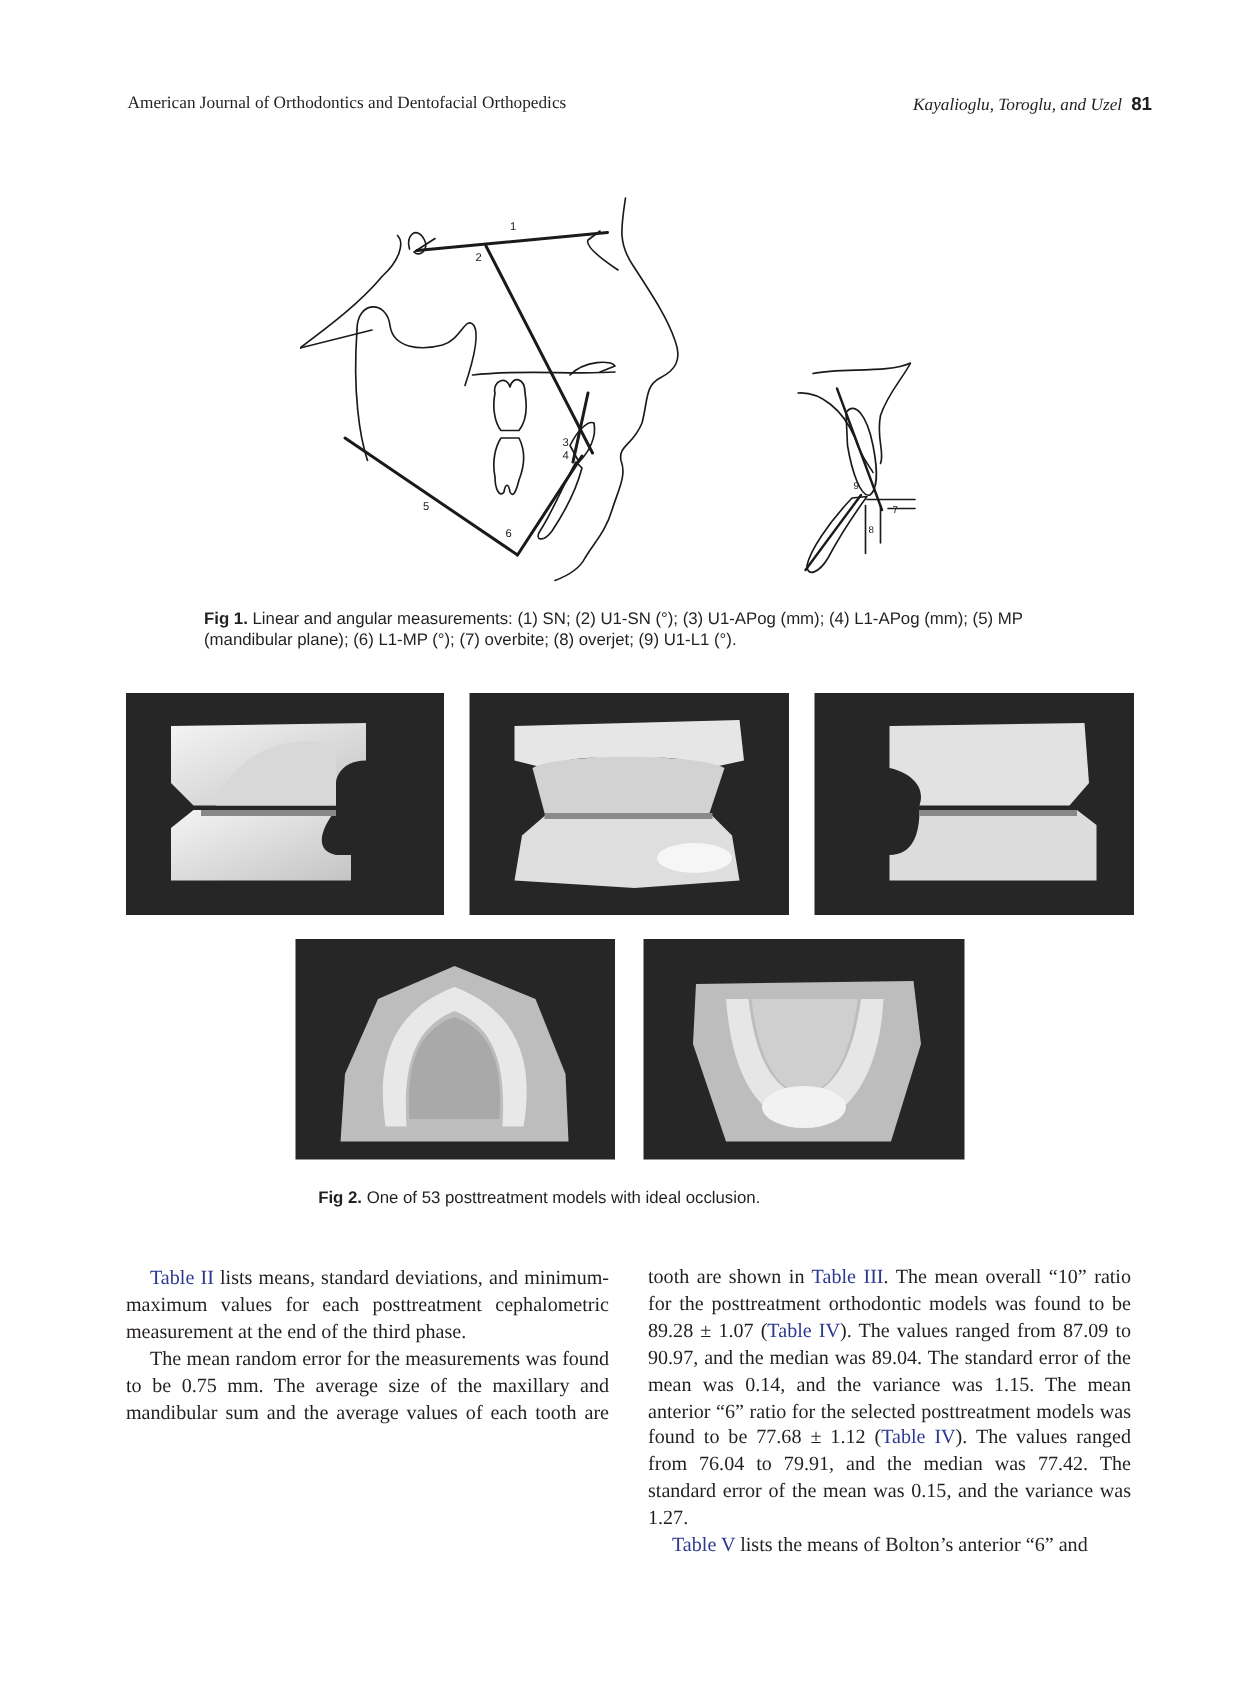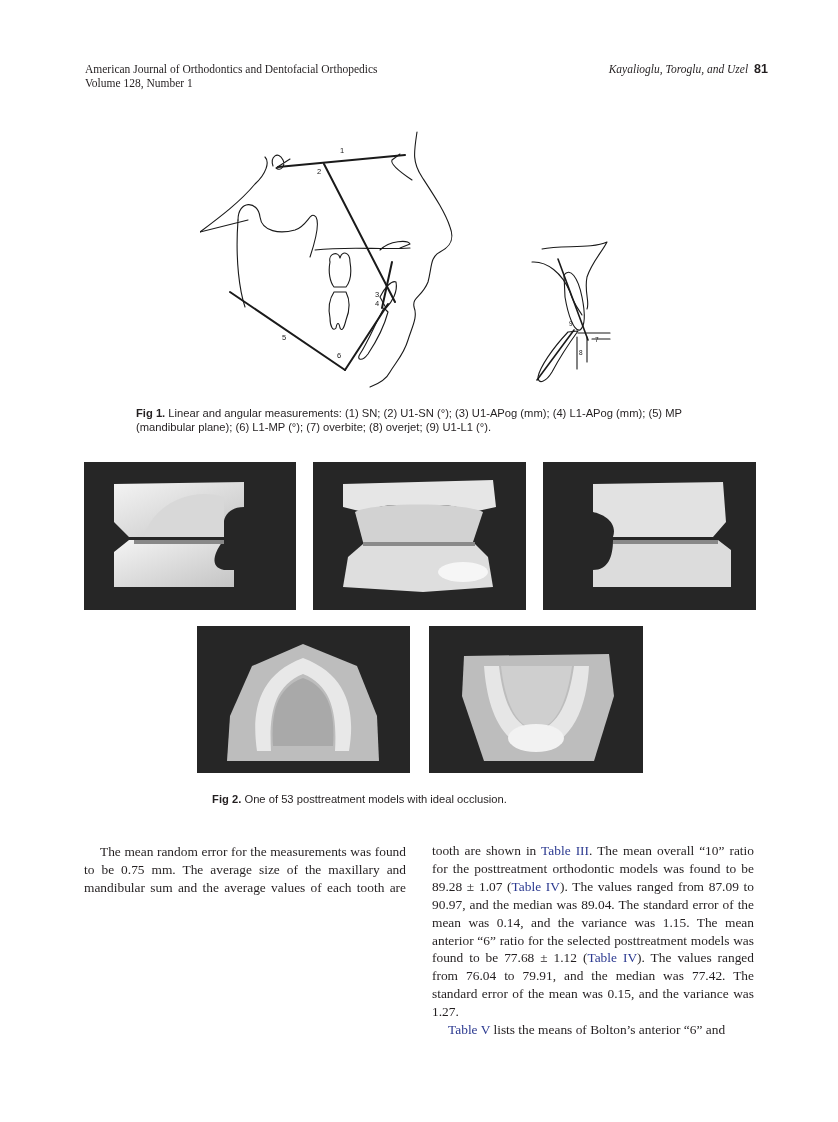--- a/index.html
+++ b/index.html
@@ -21,21 +21,20 @@
   .col p { margin: 0; text-indent: 16px; font-family: Liberation Serif, serif; }
   .col p.noindent { text-indent: 0; }
   .section-heading { font-family: "Liberation Sans", sans-serif; font-weight: bold; font-size: 12.5px; margin: 0 0 4px 0; line-height: 17px; }
   .xref { color: #2b3990; }
 </style>
 </head>
 <body>
 
 <div class="running-head-left">
   <div>American Journal of Orthodontics and Dentofacial Orthopedics</div>
-  <div>Volume 128, Number 1</div>
 </div>
 <div class="running-head-right">
   <span class="authors">Kayalioglu, Toroglu, and Uzel</span><span class="page-num">81</span>
 </div>
 
 <div class="fig1">
   <svg viewBox="0 0 460 268" width="460" height="268" fill="none" stroke="#1a1a1a" stroke-width="1.1" stroke-linecap="round" stroke-linejoin="round">
 
     <path d="M 73 44 C 70 35 78 28 83 38 C 86 44 80 50 76 46 L 90 37"></path>
     <path d="M 0 110 C 20 95 40 80 55 62 C 66 52 70 40 65 35"></path>
@@ -140,19 +139,20 @@
     <ellipse cx="107" cy="112" rx="28" ry="14" fill="#f2f2f2"></ellipse>
   </svg>
 </div>
 
 <div class="caption fig2-caption">
   <span class="fig-label">Fig 2.</span>
   <span>One of 53 posttreatment models with ideal occlusion.</span>
 </div>
 
 <div class="col col-left">
+  <p><a class="xref">Table II</a><span> lists means, standard deviations, and minimum-maximum values for each posttreatment cephalometric measurement at the end of the third phase.</span></p>
   <p style="height:54px; overflow:hidden;"><span>The mean random error for the measurements was found to be 0.75 mm. The average size of the maxillary and mandibular sum and the average values of each tooth are shown in </span></p>
 </div>
 
 <div class="col col-right" style="top:842px;">
   <p class="noindent"><span>tooth are shown in </span><a class="xref">Table III</a><span>. The mean overall “10” ratio for the posttreatment orthodontic models was found to be 89.28 ± 1.07 (</span><a class="xref">Table IV</a><span>). The values ranged from 87.09 to 90.97, and the median was 89.04. The standard error of the mean was 0.14, and the variance was 1.15. The mean anterior “6” ratio for the selected posttreatment models was found to be 77.68 ± 1.12 (</span><a class="xref">Table IV</a><span>). The values ranged from 76.04 to 79.91, and the median was 77.42. The standard error of the mean was 0.15, and the variance was 1.27.</span></p>
   <p><a class="xref">Table V</a><span> lists the means of Bolton’s anterior “6” and</span></p>
 </div>
 
 </body></html>

